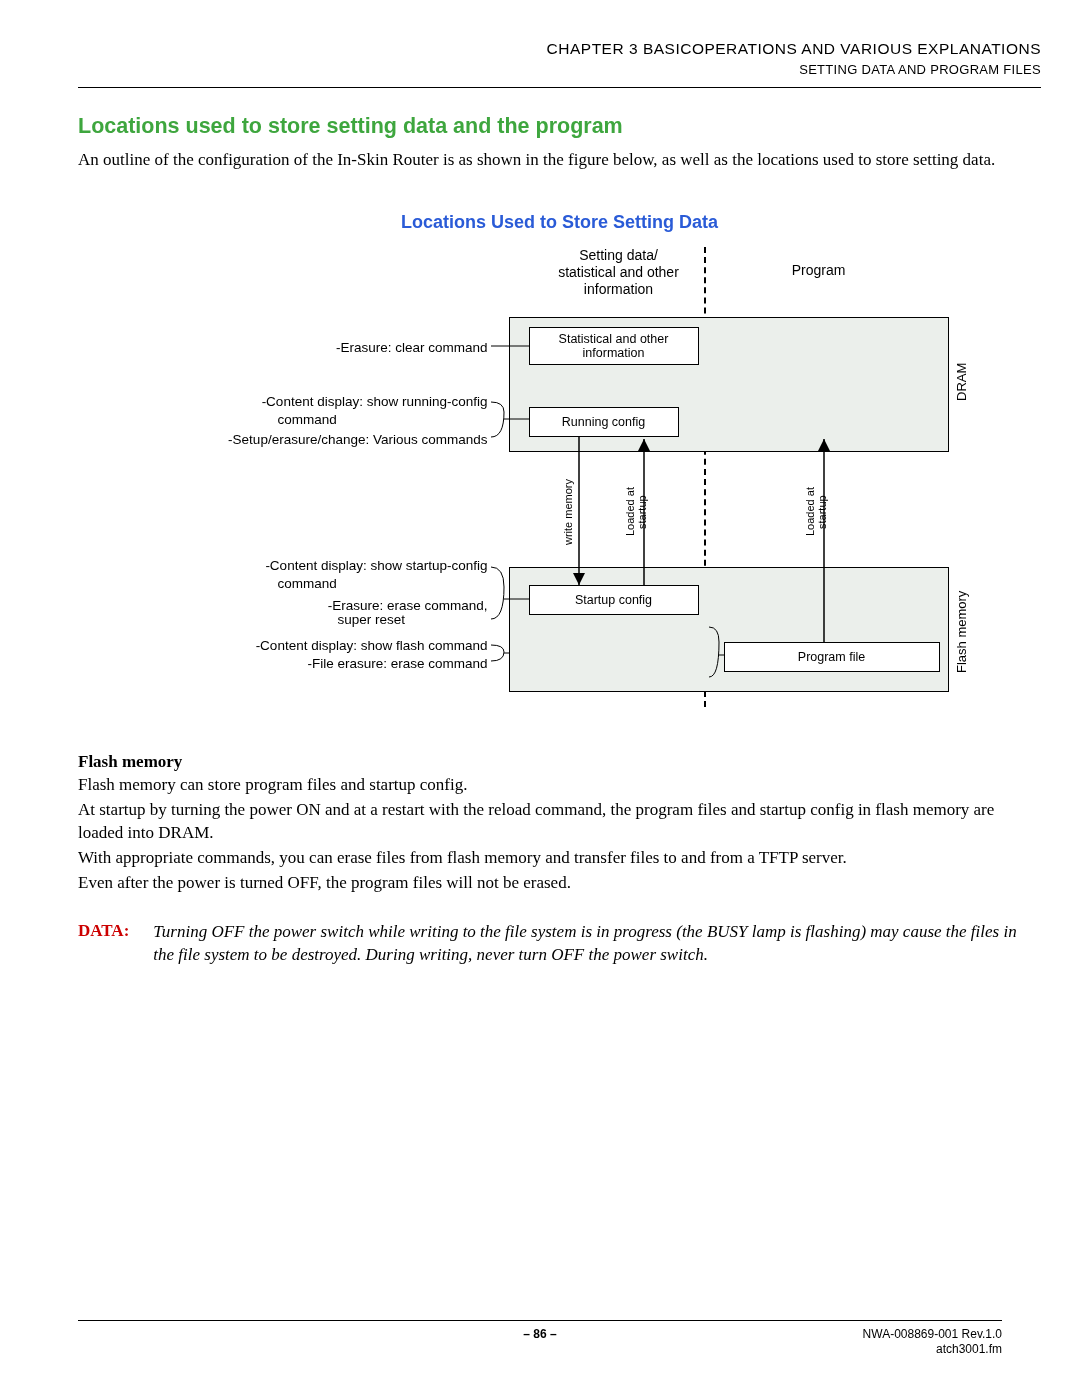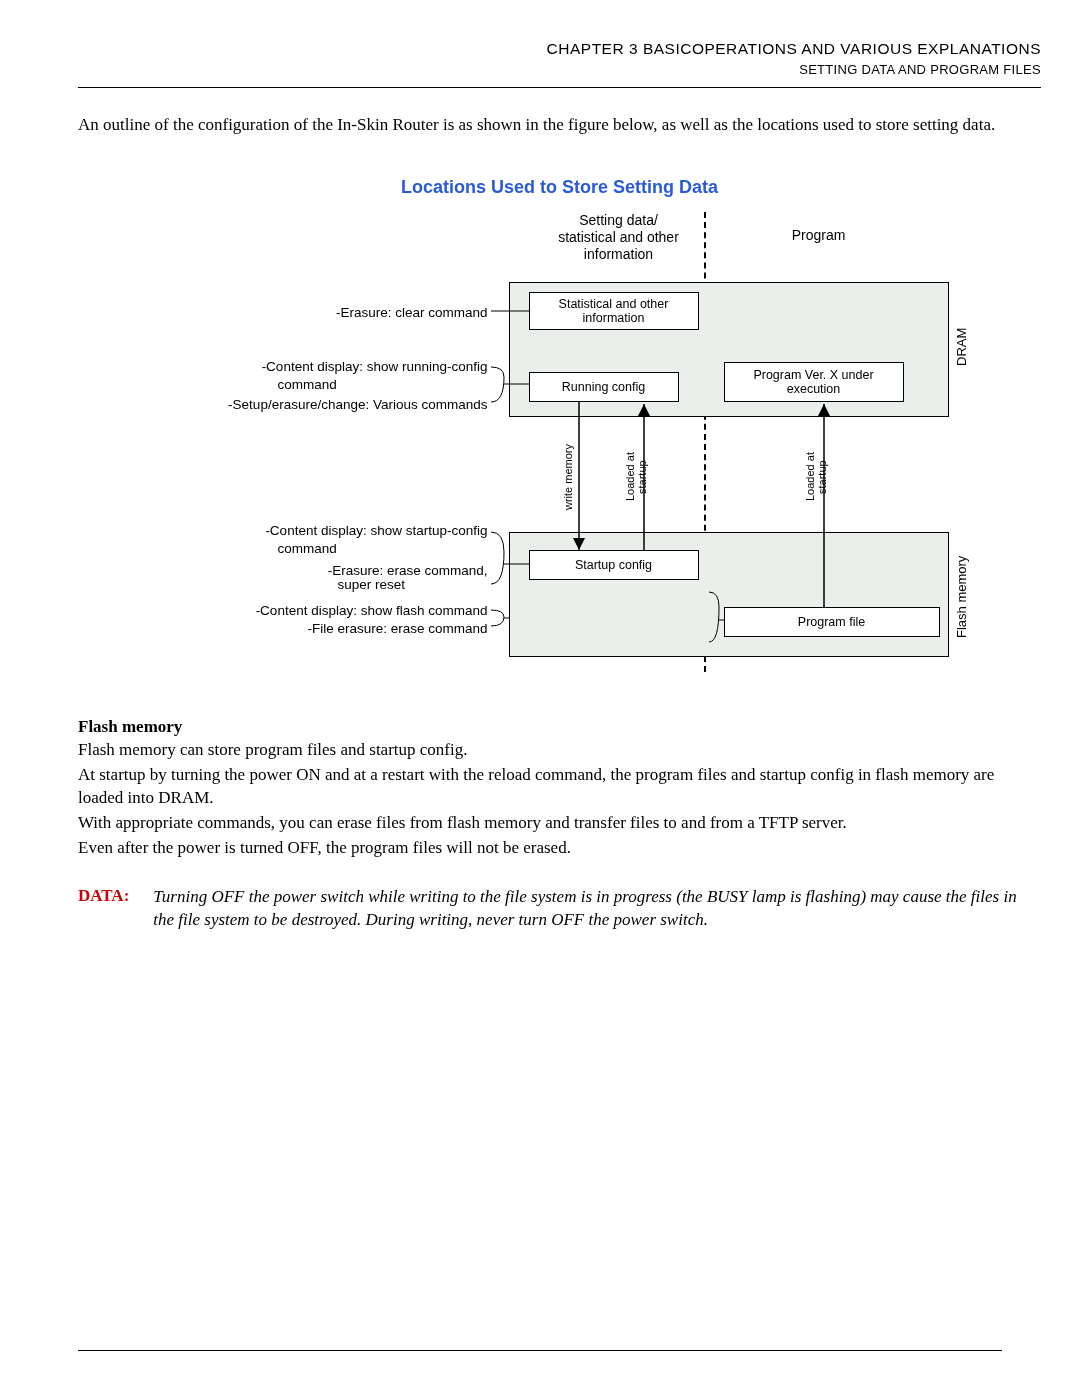--- a/index.html
+++ b/index.html
@@ -184,40 +184,40 @@
   }
 </style>
 </head>
 <body>
 
 <div class="page">
   <div class="header-area">CHAPTER 3   BASICOPERATIONS AND VARIOUS EXPLANATIONS</div>
   <div class="header-sub">SETTING DATA AND PROGRAM FILES</div>
   <hr class="hr-top">
 
+  <div class="h1">Locations used to store setting data and the program</div>
   <p class="intro">An outline of the configuration of the In-Skin Router is as shown in the figure below, as well as the locations used to store setting data.</p>
 
   <div class="h2">Locations Used to Store Setting Data</div>
 
   <div class="diagram-wrap">
 
     <div class="col-header" style="left:370px;width:170px;">Setting data/<br>statistical and other<br>information</div>
     <div class="col-header" style="left:580px;width:150px;top:15px;">Program</div>
 
     <div class="vline-dash" style="left:540px;top:0;height:460px;"></div>
 
     <div class="dram-block"></div>
     <div class="vlabel" style="left:790px;top:95px;height:80px;">DRAM</div>
 
     <div class="flash-block"></div>
     <div class="vlabel" style="left:790px;top:330px;height:110px;">Flash memory</div>
 
     <div class="small-box" style="left:365px;top:80px;width:170px;height:38px;">Statistical and other<br>information</div>
     <div class="small-box" style="left:365px;top:160px;width:150px;height:30px;">Running config</div>
-    <div class="small-box" style="left:560px;top:150px;width:180px;height:40px;">Program Ver. X under<br>execution</div>
 
     <div class="small-box" style="left:365px;top:338px;width:170px;height:30px;">Startup config</div>
     <div class="small-box" style="left:560px;top:395px;width:216px;height:30px;">Program file</div>
 
     <div class="hlabel-small" style="left:398px;top:225px;height:80px;">write memory</div>
     <div class="hlabel-small" style="left:460px;top:225px;height:80px;">Loaded at<br>startup</div>
     <div class="hlabel-small" style="left:640px;top:225px;height:80px;">Loaded at<br>startup</div>
 
     <div class="annot" style="right:468px;top:92px;">-Erasure:  clear command</div>
 
@@ -268,13 +268,21 @@
   <p class="body-p">Even after the power is turned OFF, the program files will not be erased.</p>
 
   <div class="note-row">
     <div class="note-label">DATA:</div>
     <div class="note-text">Turning OFF the power switch while writing to the file system is in progress (the BUSY lamp is flashing) may cause the files in the file system to be destroyed. During writing, never turn OFF the power switch.</div>
   </div>
 </div>
 
 <div class="footer">
   <hr class="hr-bot">
+  <div class="footer-row">
+    <div style="width:200px;"></div>
+    <div class="footer-center">– 86 –</div>
+    <div class="footer-right" style="width:200px;">
+      <div>NWA-008869-001 Rev.1.0</div>
+      <div>atch3001.fm</div>
+    </div>
+  </div>
 </div>
 
 </body></html>

